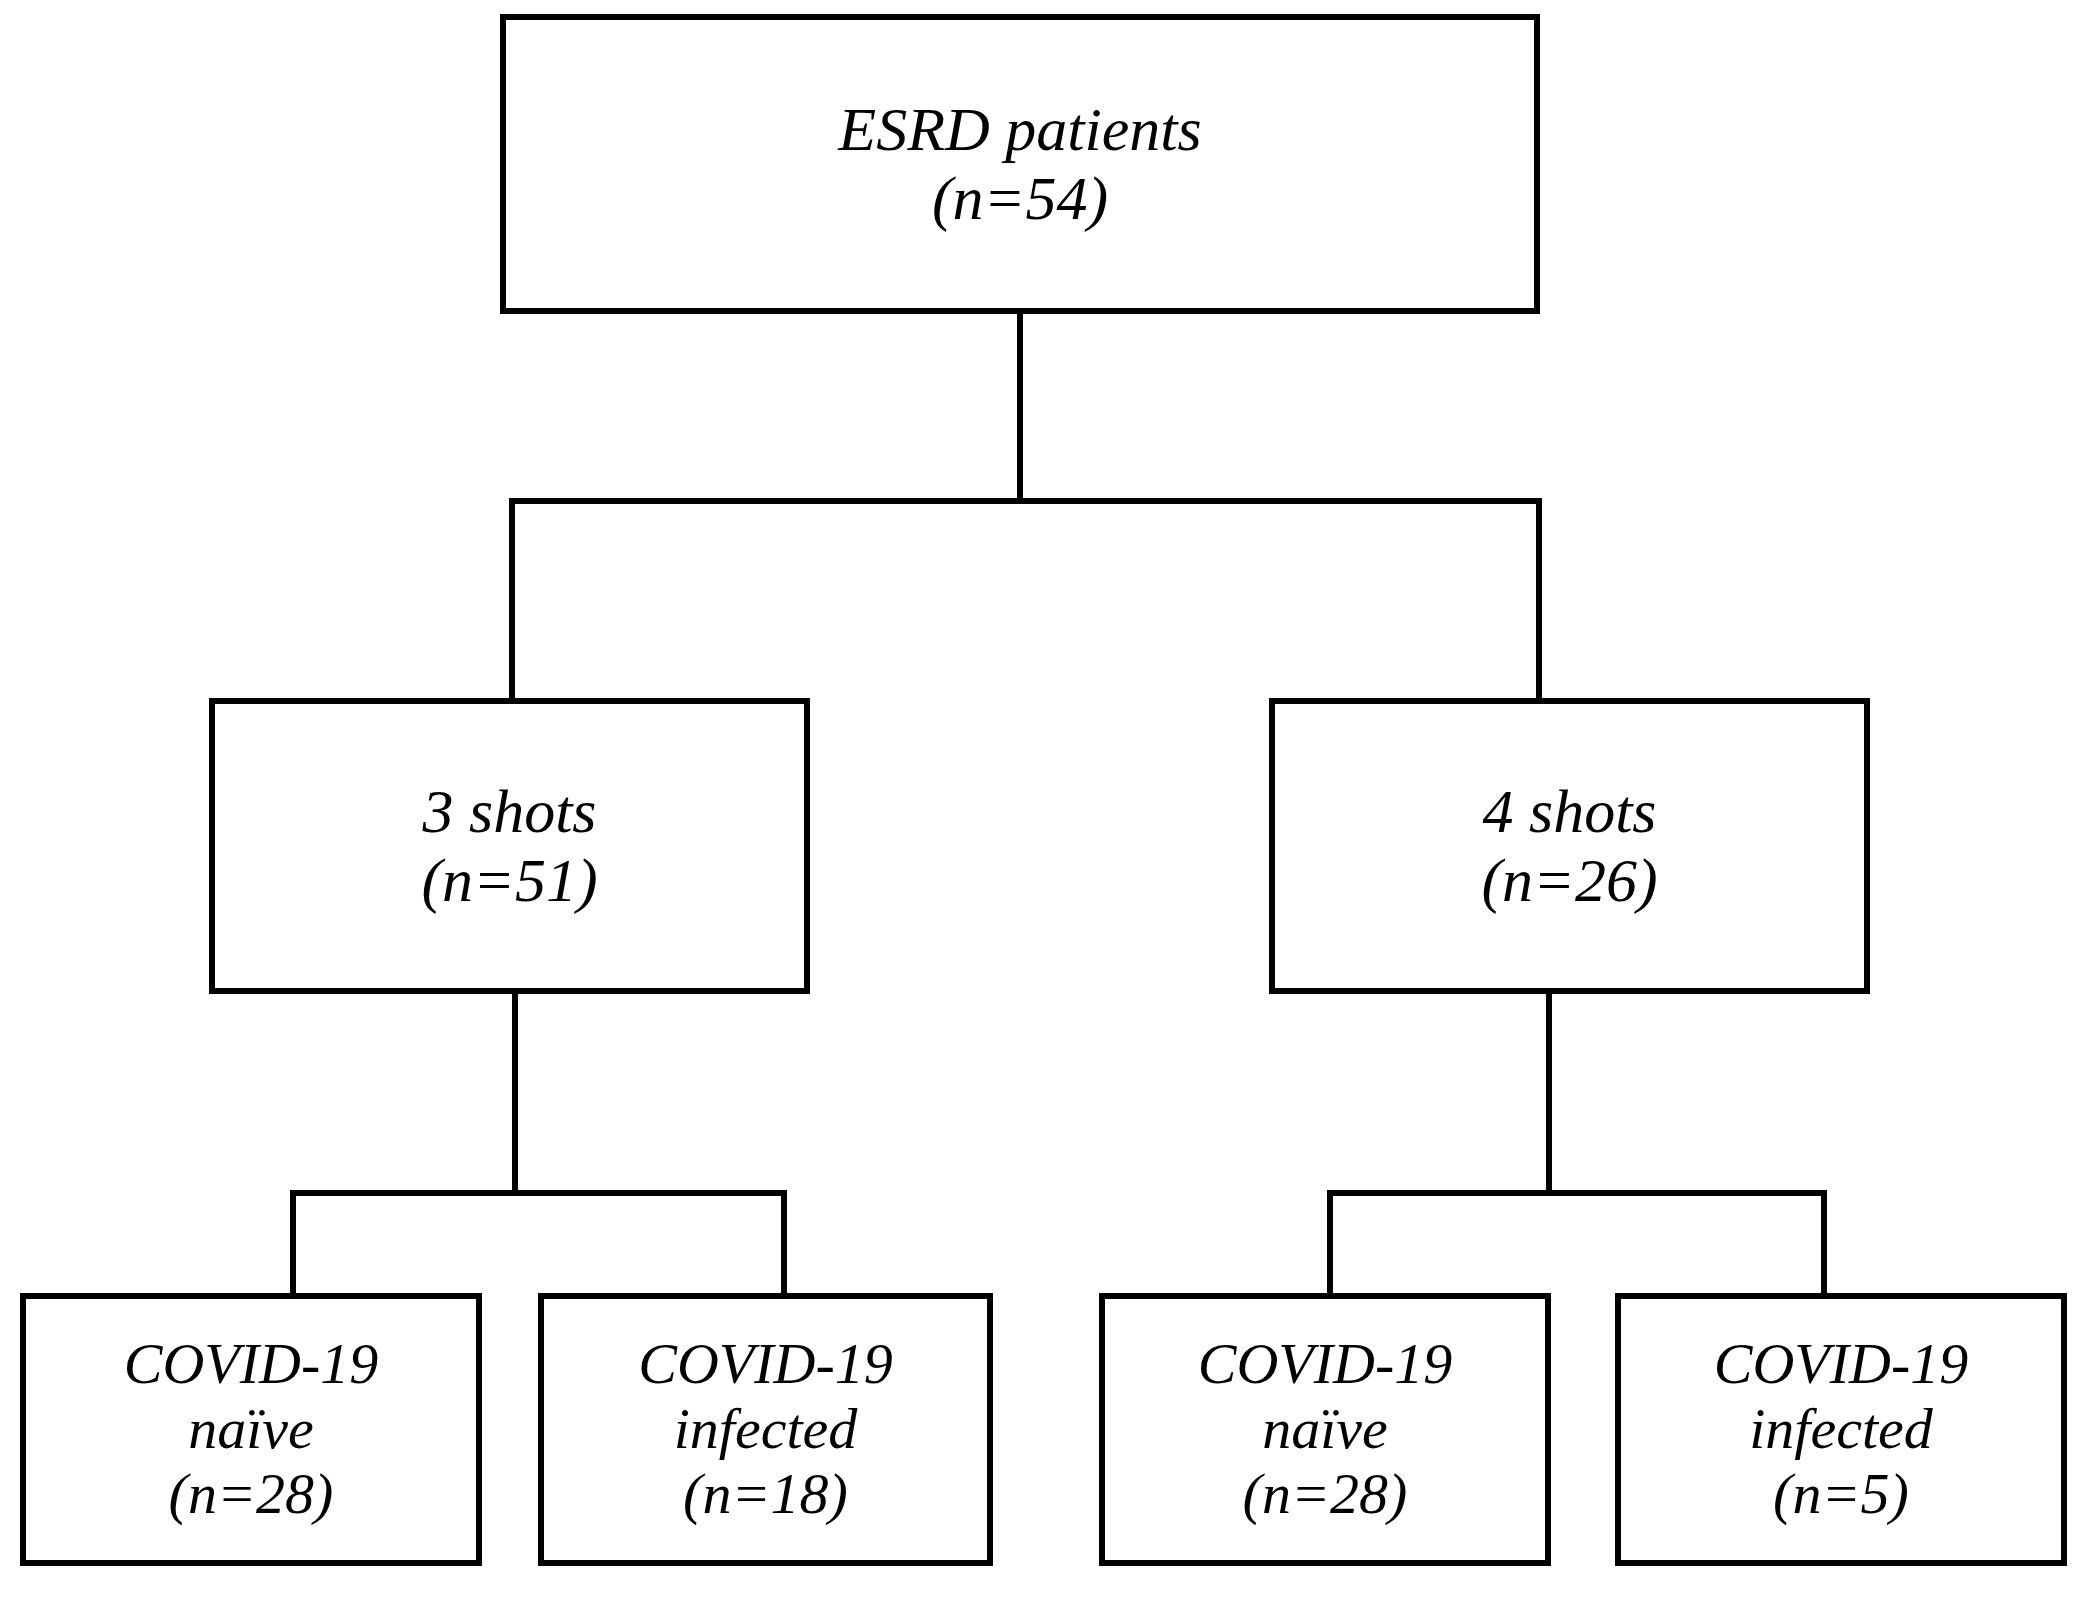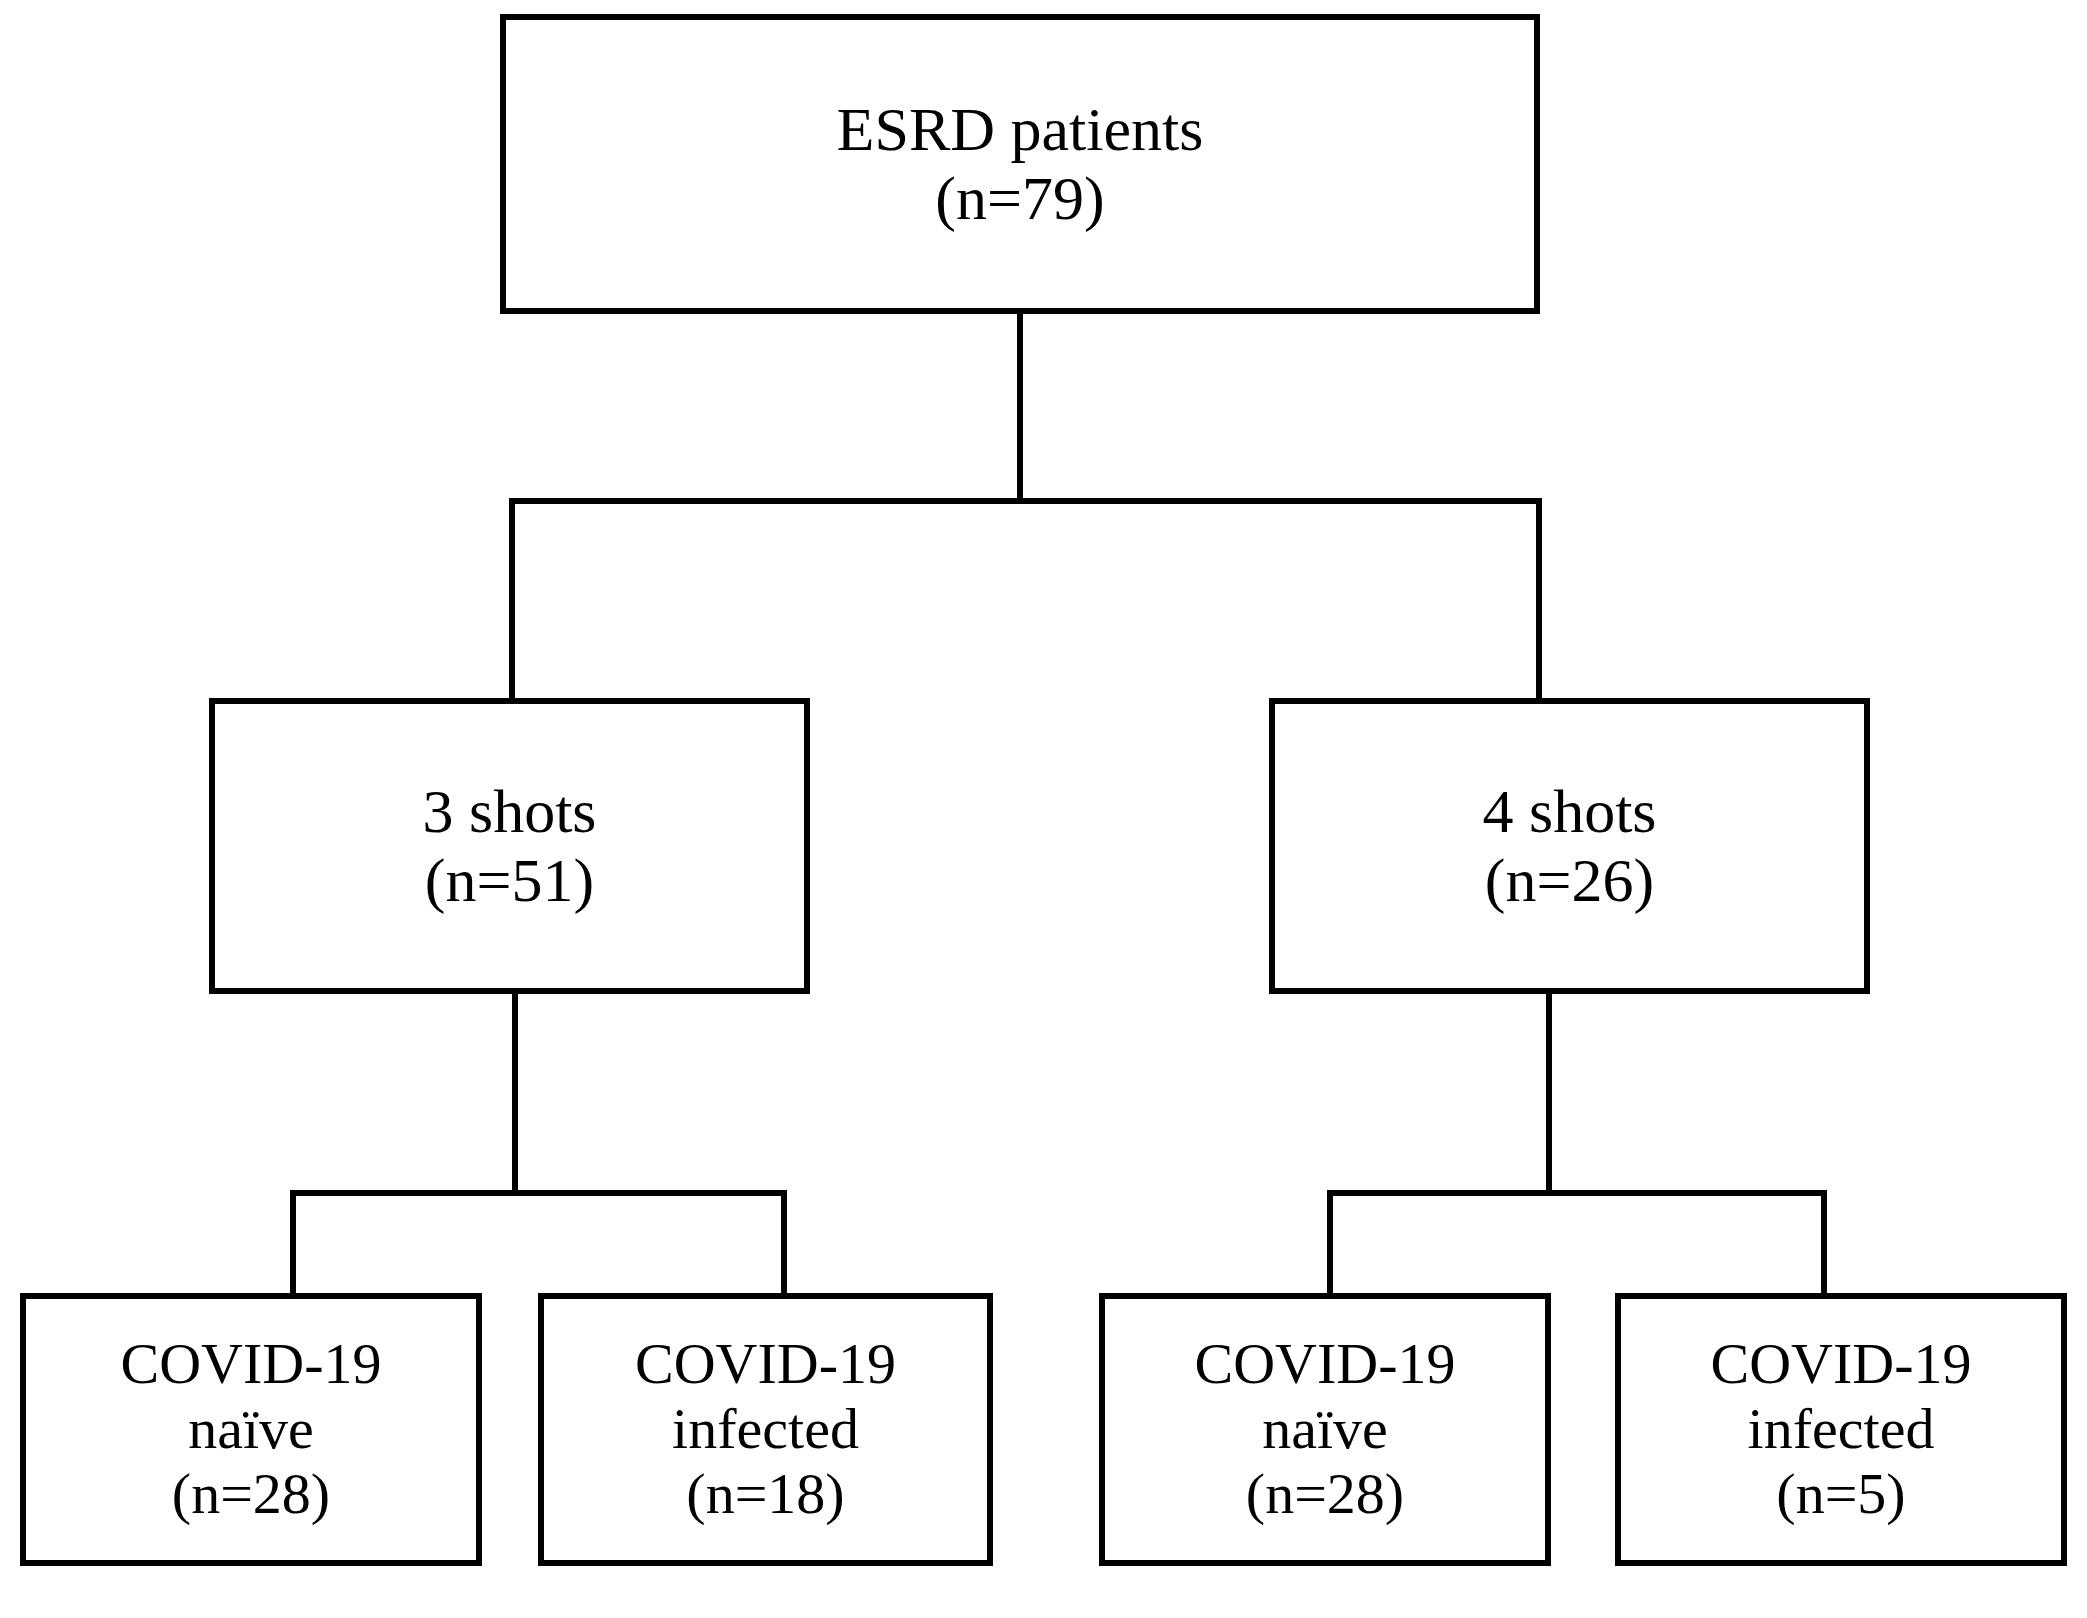--- a/index.html
+++ b/index.html
@@ -7,20 +7,21 @@
     padding: 0;
     background: #ffffff;
   }
   #canvas {
     position: relative;
     width: 2087px;
     height: 1618px;
     background: #ffffff;
     font-family: "Liberation Serif", "DejaVu Serif", serif;
     overflow: hidden;
+    font-style: italic;
   }
   .node {
     position: absolute;
     box-sizing: border-box;
     border: 6px solid #000000;
     background: #ffffff;
     display: flex;
     flex-direction: column;
     align-items: center;
     justify-content: center;
@@ -115,21 +116,21 @@
   <div class="conn v" id="conn-l3-drop-a"></div>
   <div class="conn v" id="conn-l3-drop-b"></div>
 
   <div class="conn v" id="conn-r3-stem"></div>
   <div class="conn h" id="conn-r3-bar"></div>
   <div class="conn v" id="conn-r3-drop-a"></div>
   <div class="conn v" id="conn-r3-drop-b"></div>
 
   <div class="node" id="node-root">
     <span class="line">ESRD patients</span>
-    <span class="line">(n=79)</span>
+    <span class="line">(n=54)</span>
   </div>
 
   <div class="node" id="node-three-shots">
     <span class="line">3 shots</span>
     <span class="line">(n=51)</span>
   </div>
 
   <div class="node" id="node-four-shots">
     <span class="line">4 shots</span>
     <span class="line">(n=26)</span>

